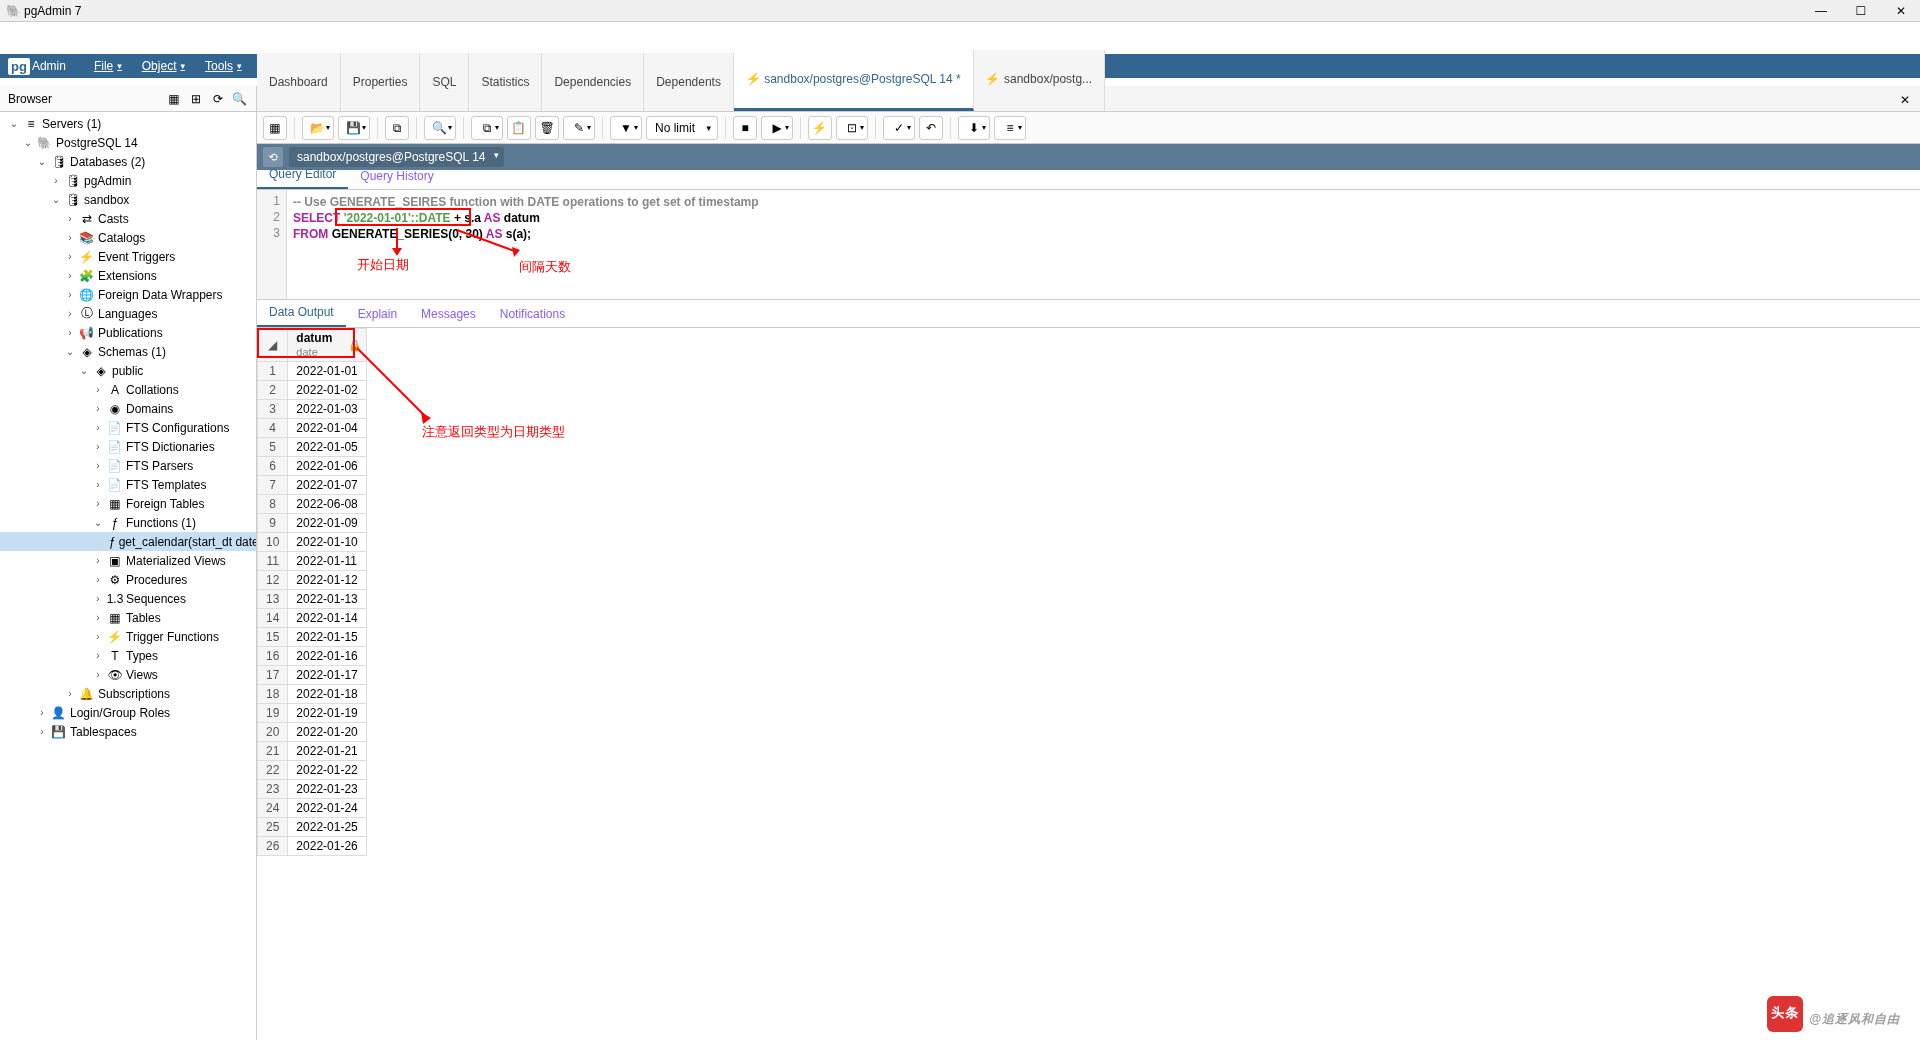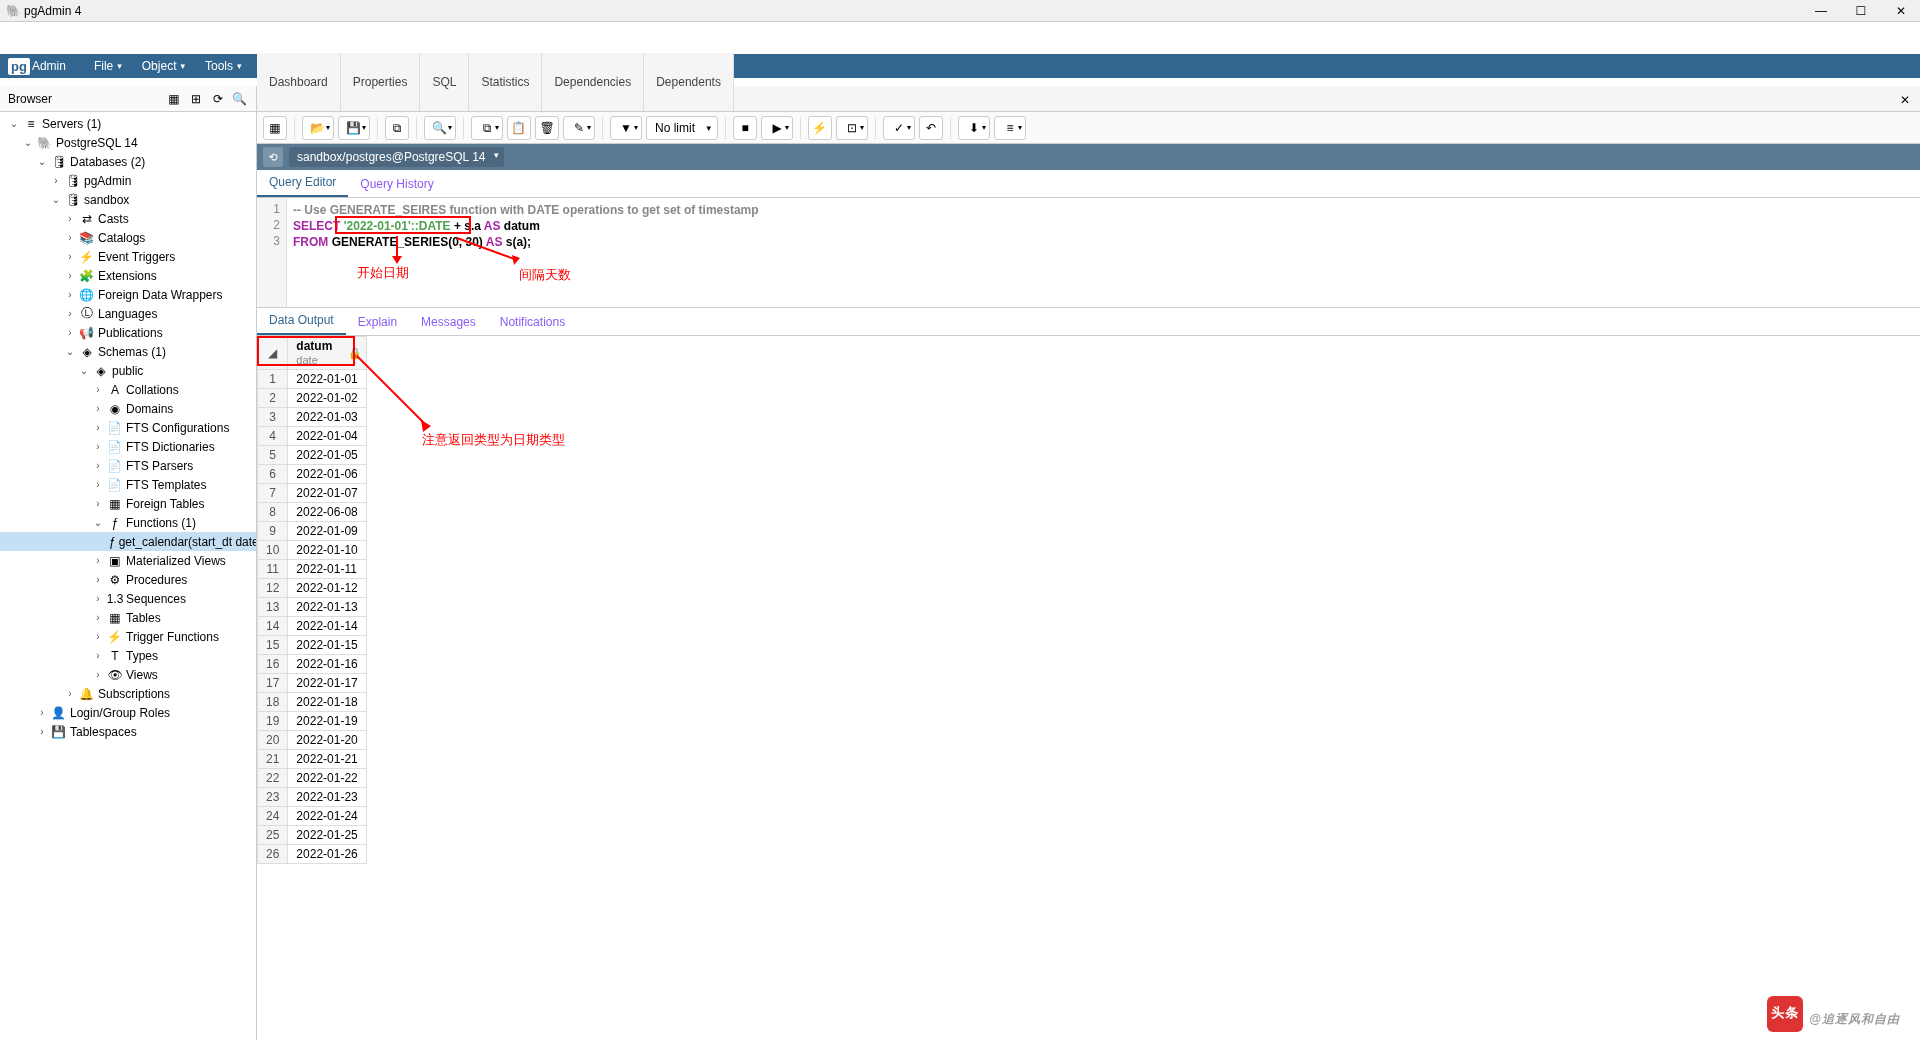--- a/index.html
+++ b/index.html
@@ -33,21 +33,21 @@
 .tb-btn { width: 24px; height: 24px; border: 1px solid #ccc; border-radius: 3px; display: flex; align-items: center; justify-content: center; cursor: pointer; background: #fff; }
 .tb-btn.drop { width: 32px; position: relative; }
 .tb-btn.drop::after { content: "▾"; font-size: 8px; position: absolute; right: 3px; }
 .tb-sep { width: 1px; height: 22px; background: #ddd; margin: 0 3px; }
 .tb-select { height: 24px; border: 1px solid #ccc; border-radius: 3px; padding: 0 20px 0 8px; background: #fff; display: flex; align-items: center; position: relative; min-width: 72px; }
 .tb-select::after { content: "▾"; position: absolute; right: 6px; font-size: 9px; }
 .conn-bar { height: 26px; background: #5a7a94; color: #fff; display: flex; align-items: center; padding: 0 6px; gap: 6px; }
 .conn-icon { width: 20px; height: 20px; background: rgba(255,255,255,0.2); border-radius: 2px; display: flex; align-items: center; justify-content: center; font-size: 11px; }
 .conn-text { background: rgba(0,0,0,0.15); padding: 3px 18px 3px 8px; border-radius: 3px; position: relative; }
 .conn-text::after { content: "▾"; position: absolute; right: 5px; font-size: 9px; }
-.sub-tabs { height: 28px; border-bottom: 1px solid #ccc; display: flex; align-items: flex-end; }
+.sub-tabs { height: 20px; border-bottom: 1px solid #ccc; display: flex; align-items: flex-end; }
 .sub-tab { padding: 6px 12px; cursor: pointer; color: #8b5cf6; }
 .sub-tab.active { border-bottom: 2px solid #326690; color: #326690; }
 .editor { position: relative; height: 110px; border-bottom: 1px solid #ccc; display: flex; }
 .gutter { width: 30px; background: #f5f5f5; border-right: 1px solid #ddd; text-align: right; padding: 4px 6px 0 0; color: #888; font-family: "Consolas", monospace; }
 .gutter div { height: 16px; }
 .code { padding: 4px 6px; font-family: "Consolas", monospace; font-size: 12px; line-height: 16px; position: relative; font-weight: bold; }
 .c-comment { color: #888; }
 .c-kw { color: #a626a4; }
 .c-str { color: #50a14f; }
 .red-box { border: 2px solid red; position: absolute; pointer-events: none; }
@@ -65,34 +65,34 @@
 .watermark { position: absolute; right: 20px; bottom: 8px; font-size: 34px; font-weight: bold; color: rgba(90,90,90,0.6); font-style: italic; letter-spacing: 1px; }
 .watermark-icon { display: inline-block; width: 36px; height: 36px; background: #d33; border-radius: 6px; vertical-align: middle; margin-right: 6px; position: relative; }
 .watermark-icon::after { content: "头条"; color: #fff; font-size: 13px; position: absolute; left: 4px; top: 8px; font-style: normal; }
 svg.arrow { overflow: visible; }
 </style>
 </head>
 <body>
 
 <div class="titlebar">
   <span class="titlebar-icon">🐘</span>
-  <span class="titlebar-text">pgAdmin 4</span>
+  <span class="titlebar-text">pgAdmin 7</span>
   <div class="win-controls">
     <span class="win-btn">—</span>
     <span class="win-btn">☐</span>
     <span class="win-btn">✕</span>
   </div>
 </div>
 
 <div class="menubar">
   <div class="logo">
     <span class="logo-badge">pg</span>
       <span>Admin</span>
   </div>
-  <div id="menuitems" style="display: flex;">
+  <div id="menuitems" style="display: flex; text-decoration: underline;">
       <div class="menu-item">File <span class="chev">▾</span></div>
       <div class="menu-item">Object <span class="chev">▾</span></div>
       <div class="menu-item">Tools <span class="chev">▾</span></div>
       <div class="menu-item">Help <span class="chev">▾</span></div>
     </div>
 </div>
 
 <div class="main">
 
   <div class="sidebar">
@@ -276,20 +276,24 @@
 
   <div class="content">
     <div class="tabs">
       <div id="maintabs" style="display:flex">
           <div class="tab">Dashboard</div>
           <div class="tab">Properties</div>
           <div class="tab">SQL</div>
           <div class="tab">Statistics</div>
           <div class="tab">Dependencies</div>
           <div class="tab">Dependents</div>
+        </div>
+      <div id="specialtabs" style="display:flex">
+          <div class="tab active"><span>⚡</span> sandbox/postgres@PostgreSQL 14 *</div>
+          <div class="tab"><span>⚡</span> sandbox/postg...</div>
         </div>
       <span class="tab-close">✕</span>
     </div>
 
     <div class="toolbar">
       <div class="tb-btn">▦</div>
       <div class="tb-sep"></div>
       <div class="tb-btn drop">📂</div>
       <div class="tb-btn drop">💾</div>
       <div class="tb-sep"></div>

